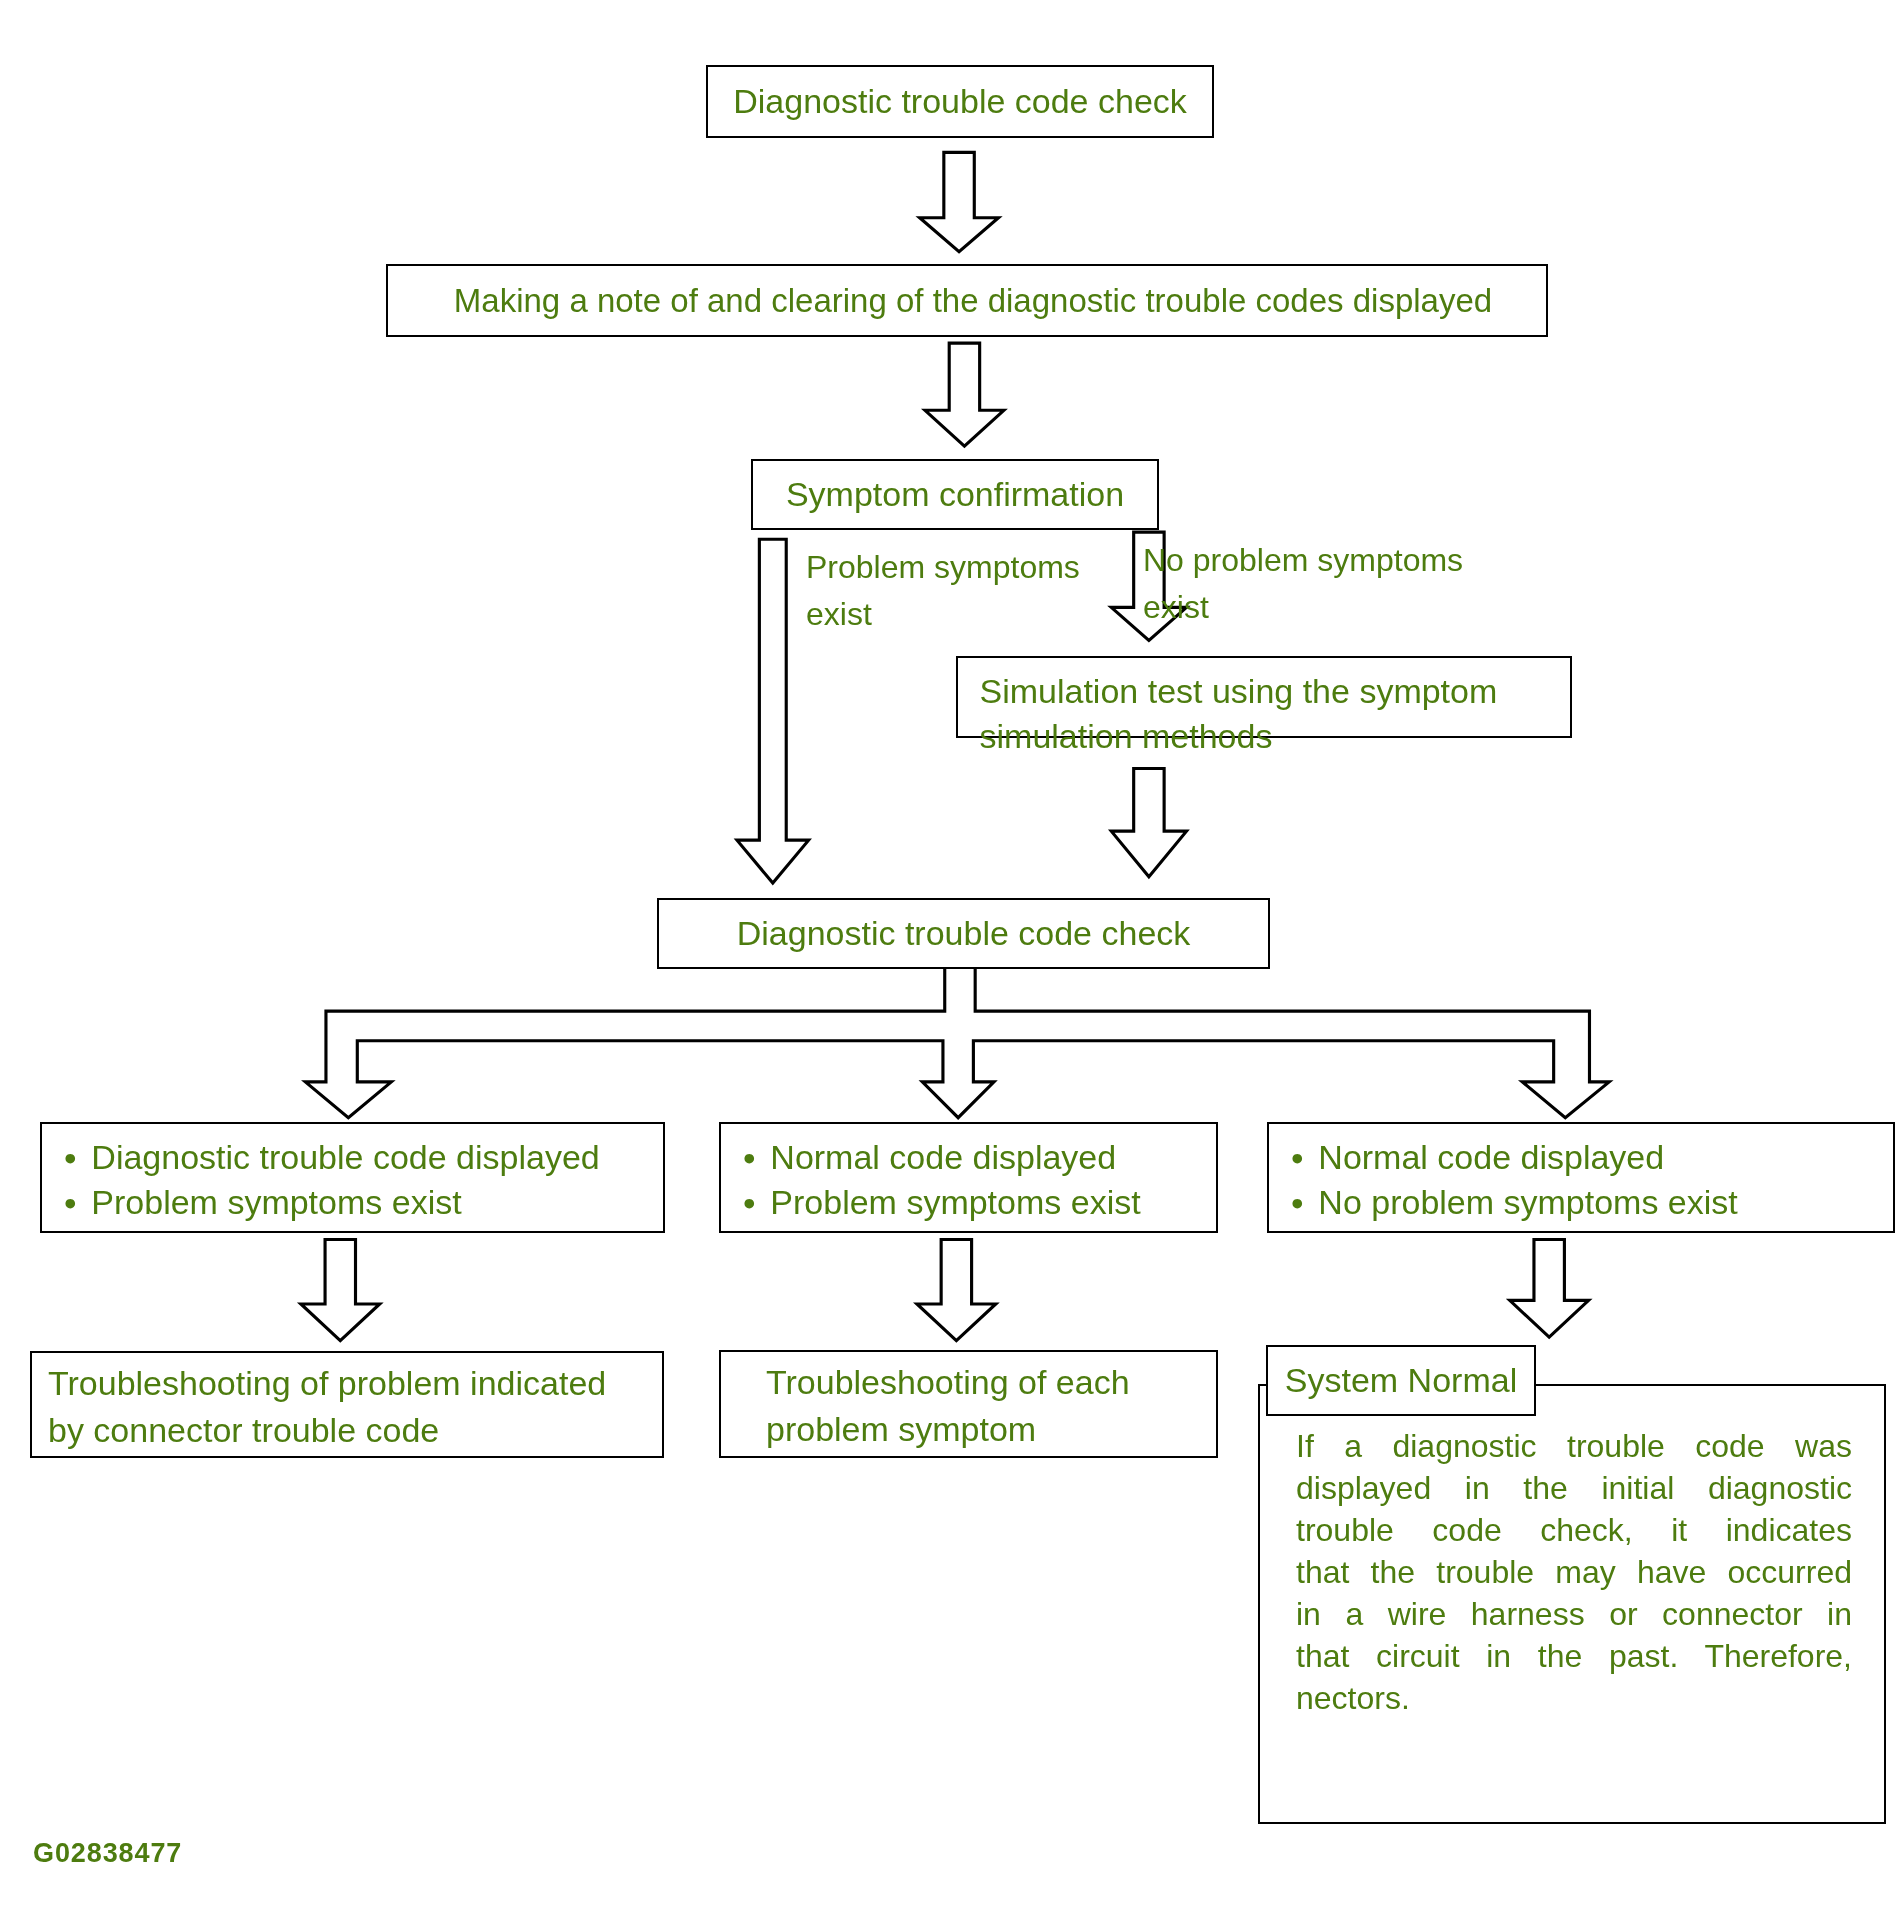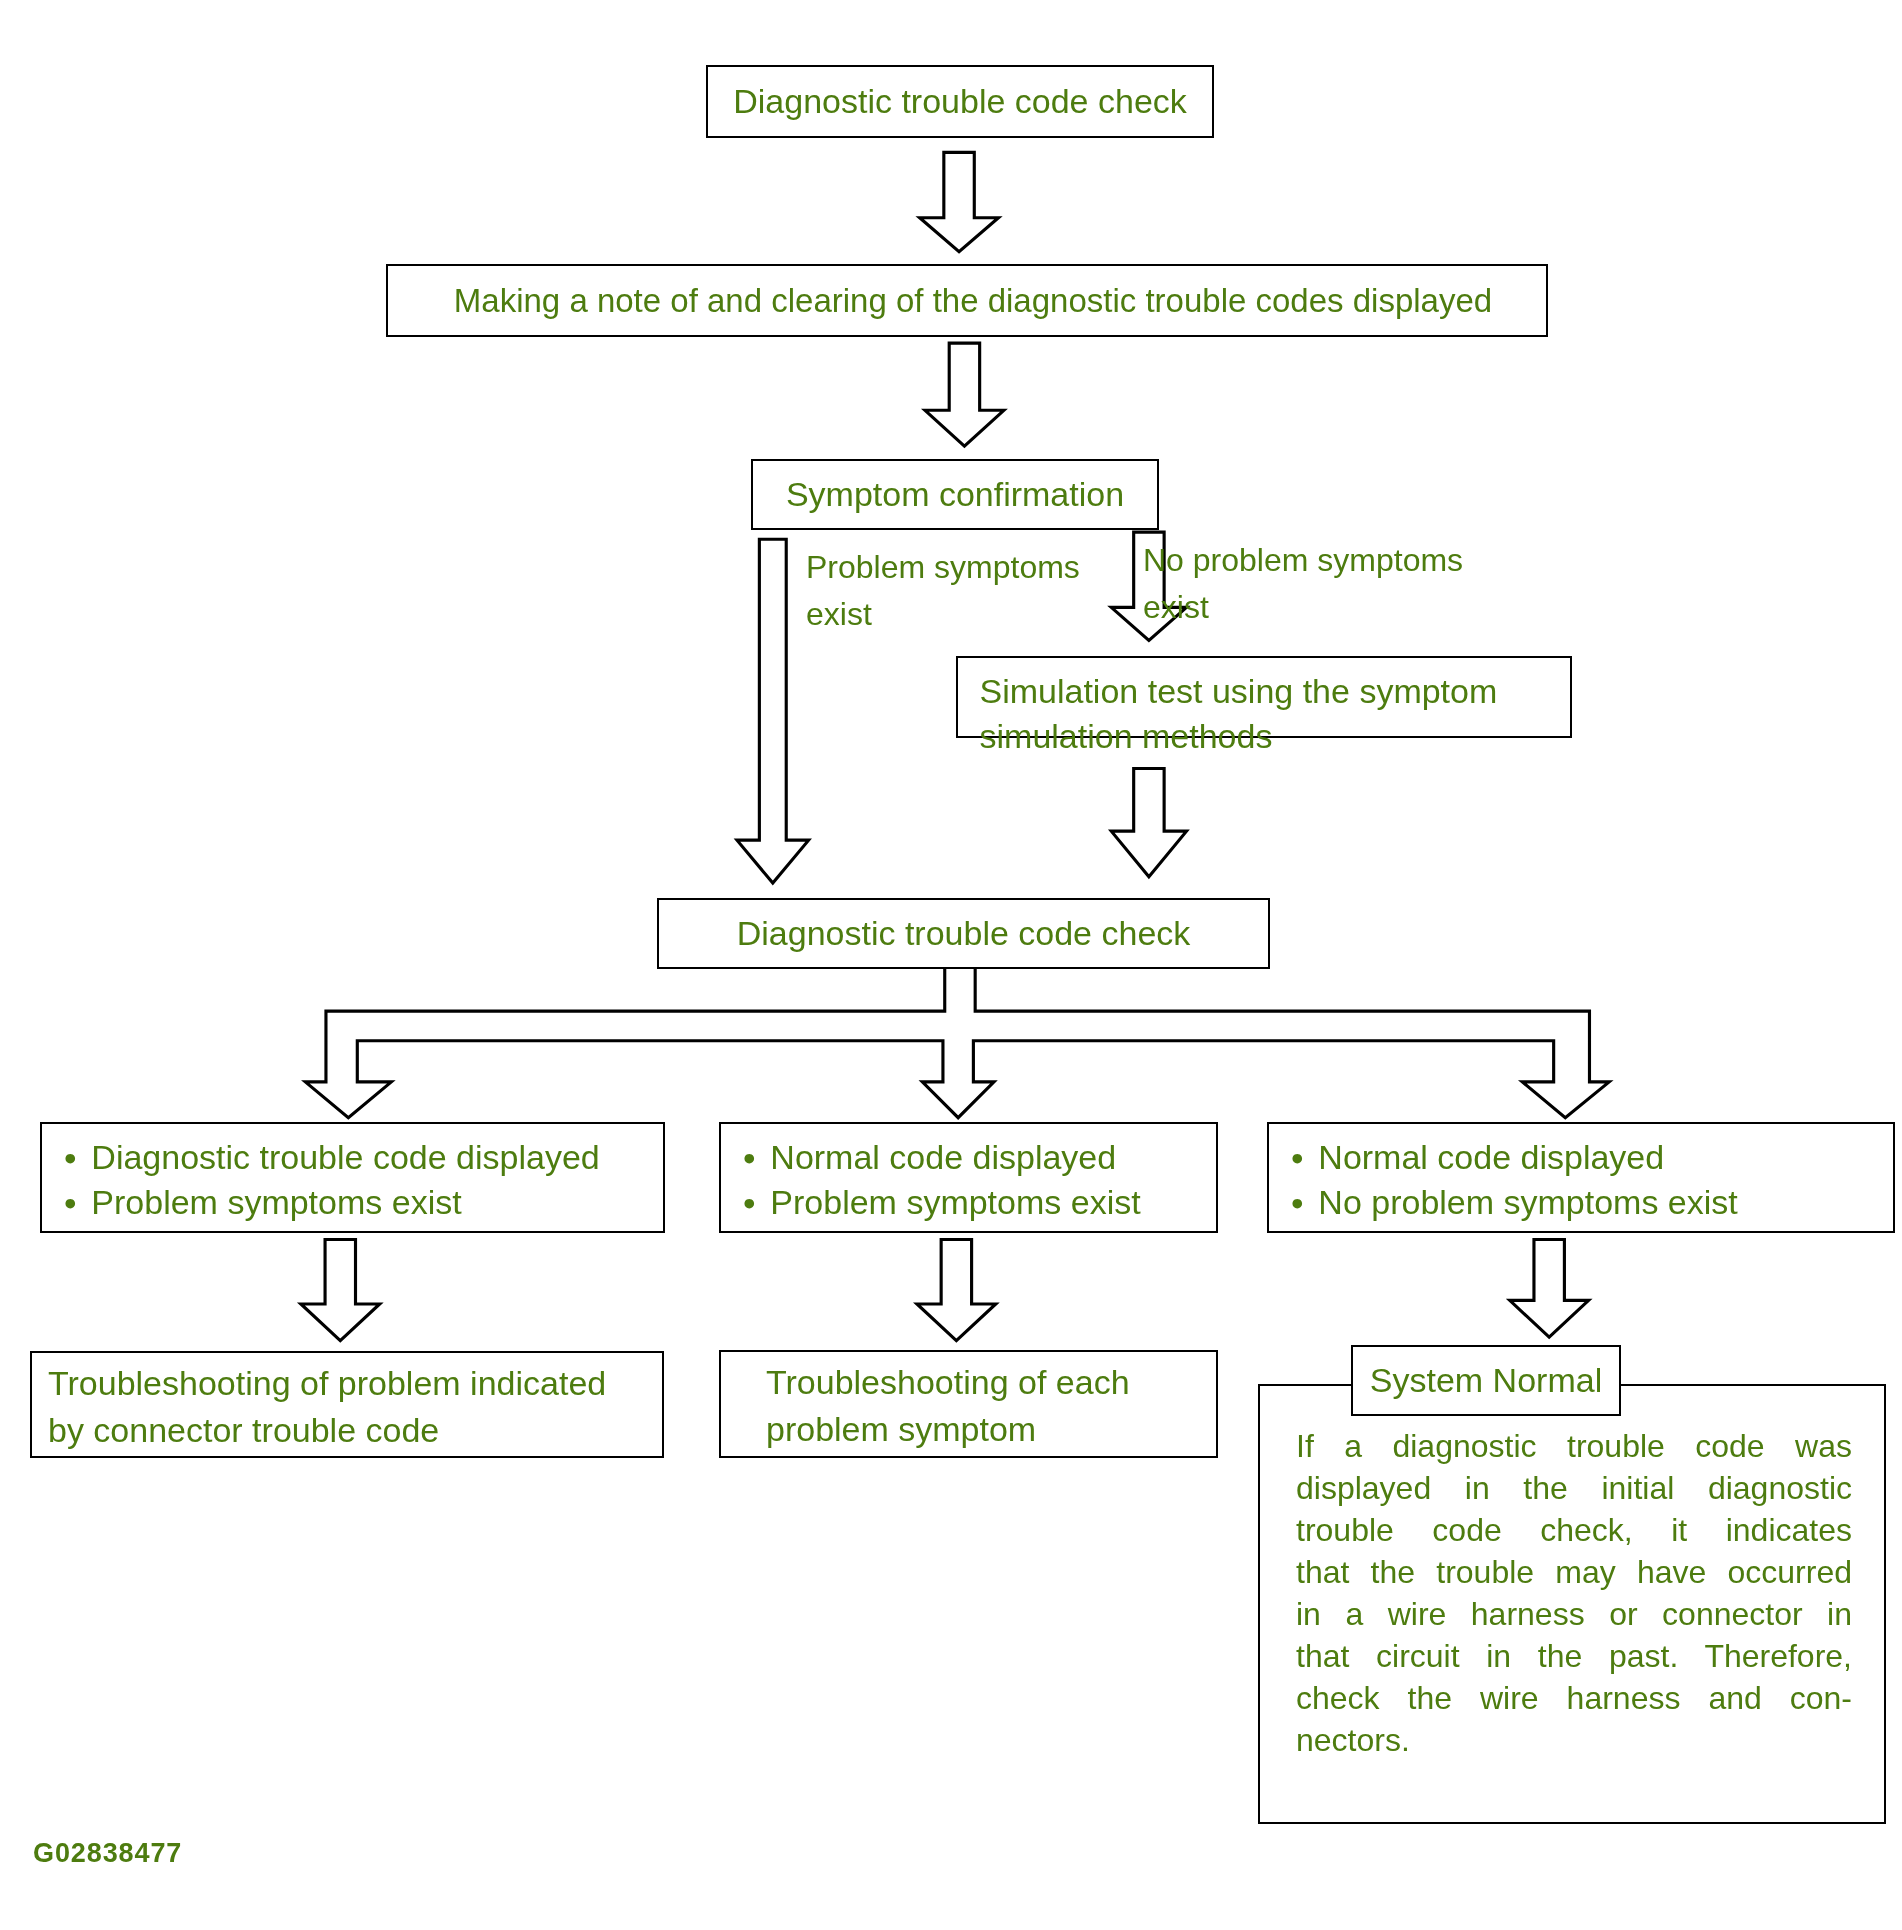--- a/index.html
+++ b/index.html
@@ -145,24 +145,23 @@
     <div>problem symptom</div>
   </div>
 
   <div class="node bigbox" style="left:1258px; top:1384px; width:628px; height:440px;">
     <div class="jline">If a diagnostic trouble code was</div>
     <div class="jline">displayed in the initial diagnostic</div>
     <div class="jline">trouble code check, it indicates</div>
     <div class="jline">that the trouble may have occurred</div>
     <div class="jline">in a wire harness or connector in</div>
     <div class="jline">that circuit in the past. Therefore,</div>
-    <div class="jline">check the wire harness and con-</div>
     <div class="jline-last">nectors.</div>
   </div>
 
-  <div class="node center" style="left:1351px; top:1345px; width:270px; height:71px;">
+  <div class="node center" style="left:1266px; top:1345px; width:270px; height:71px;">
     <span>System Normal</span>
   </div>
 
   <div id="figure-id">G02838477</div>
 
 </div>
 
 
 </body></html>

